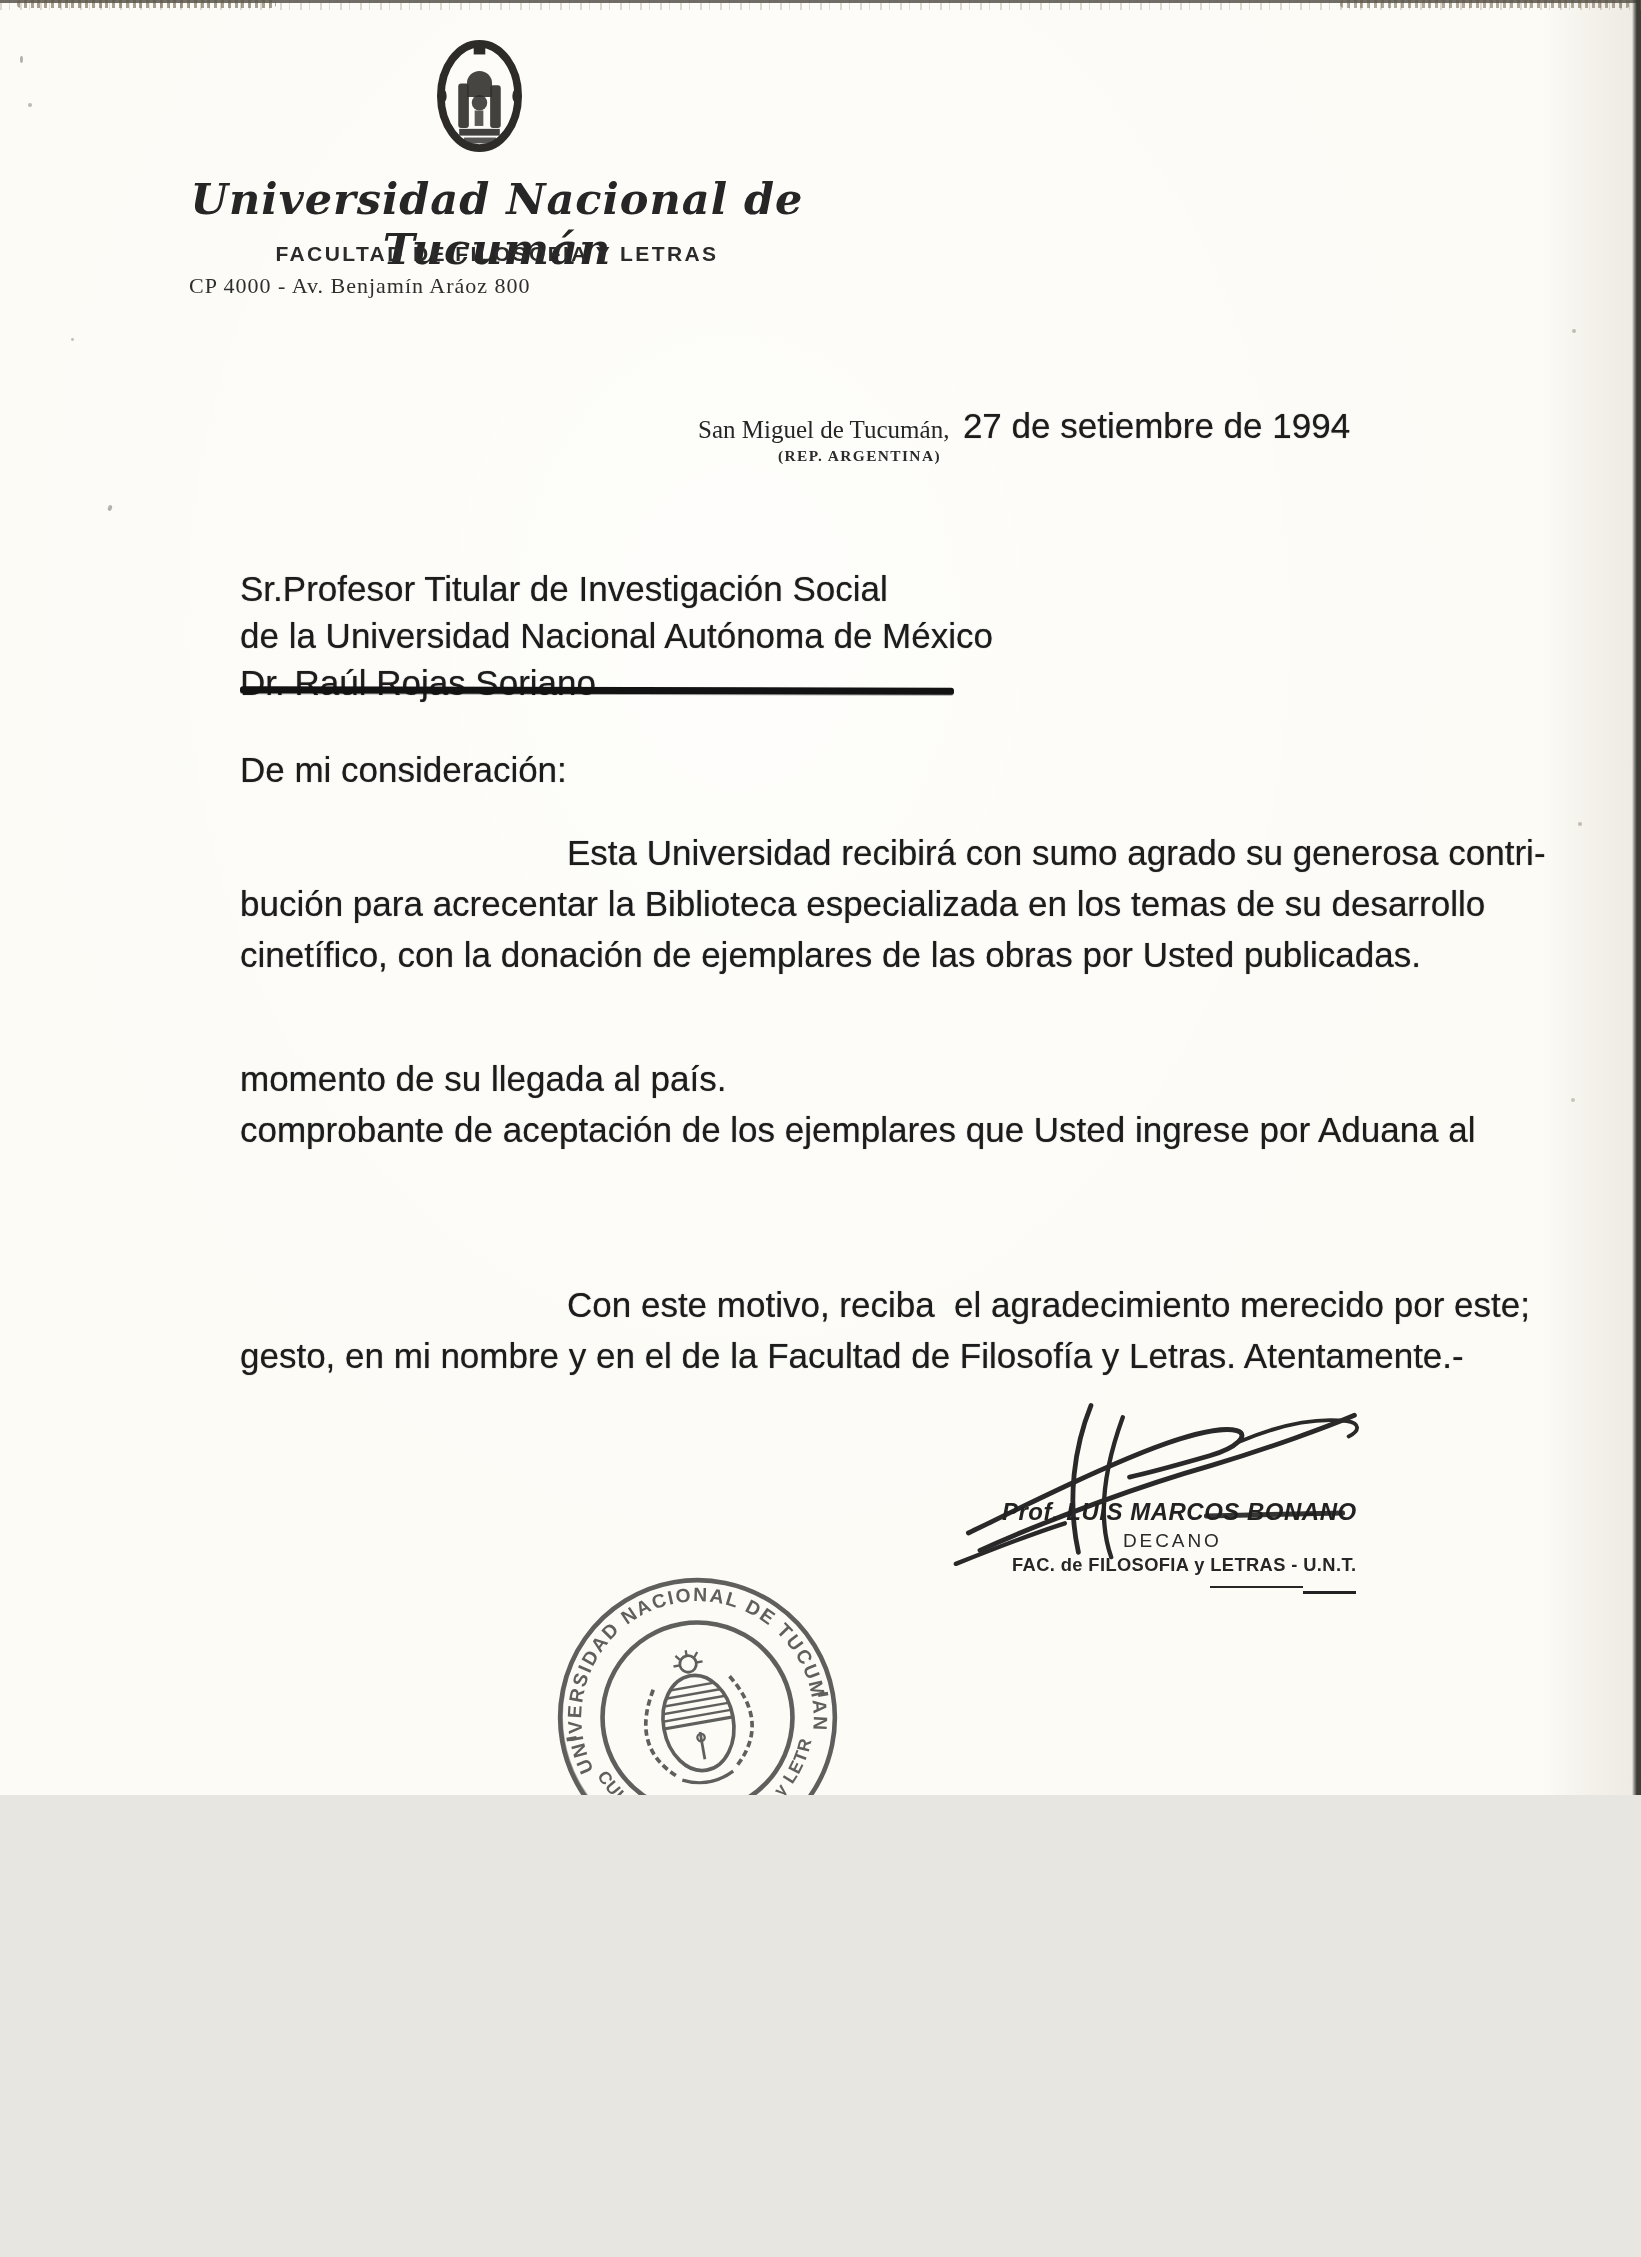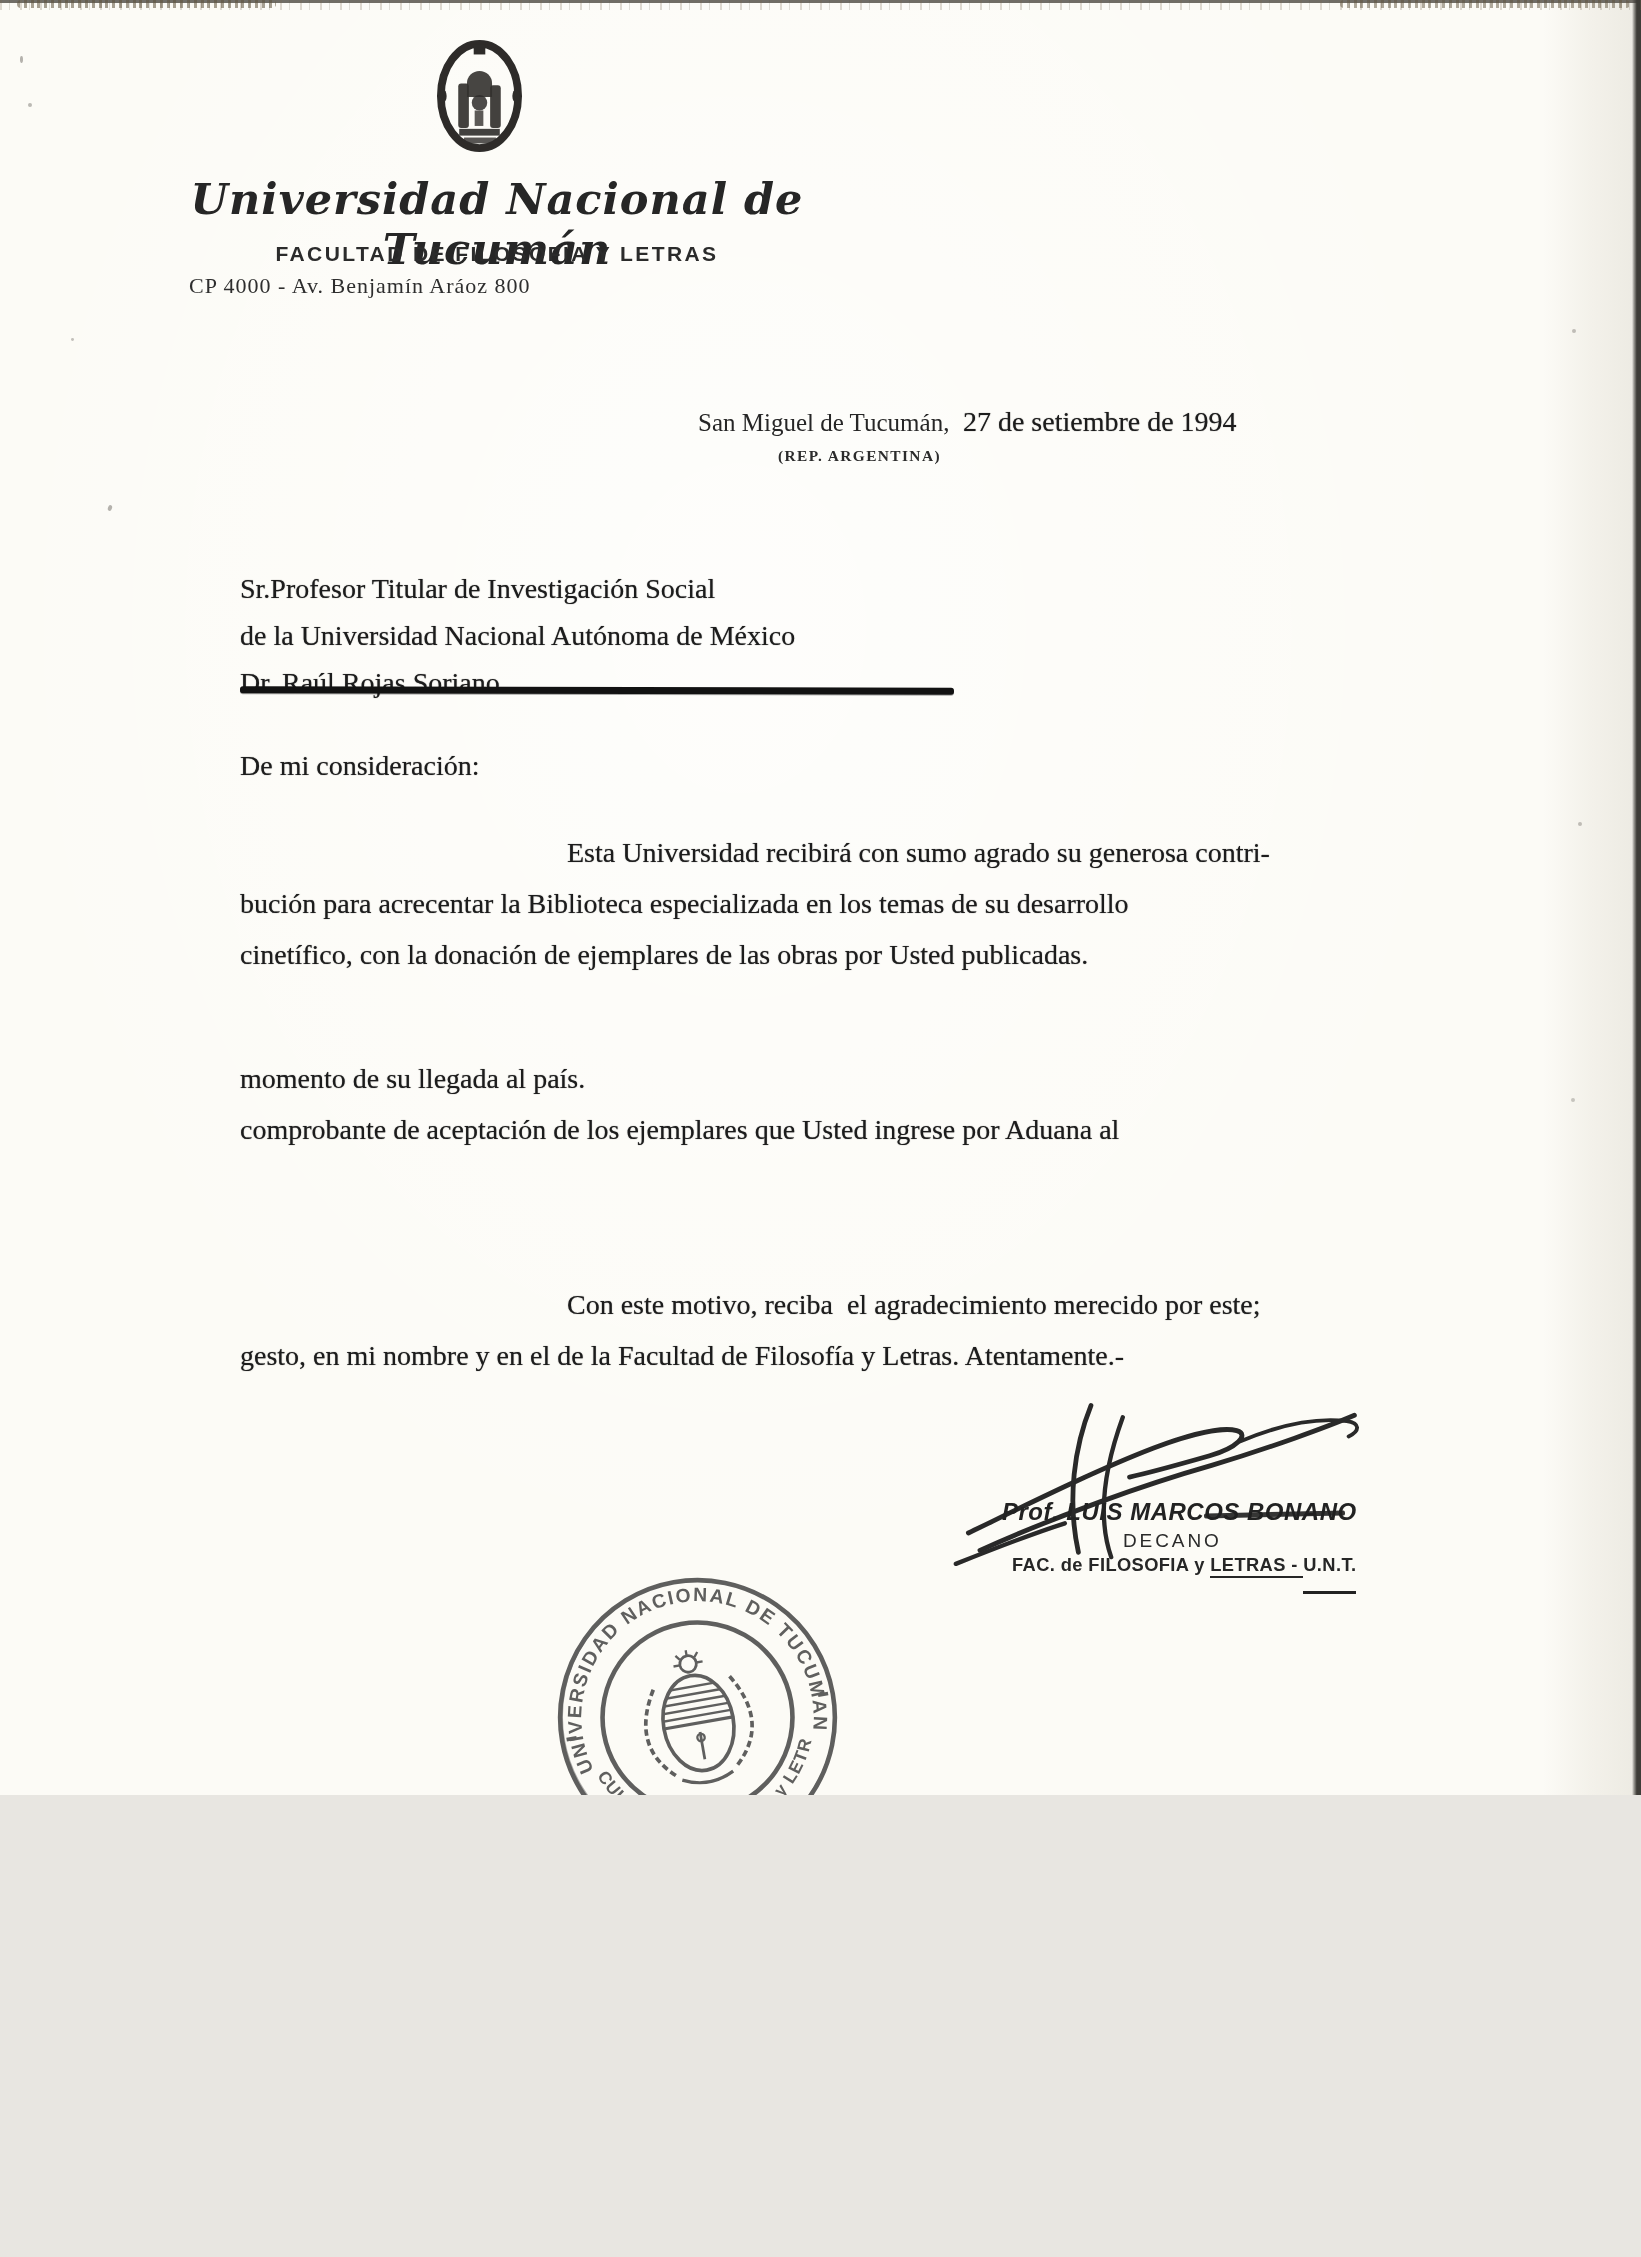--- a/index.html
+++ b/index.html
@@ -27,22 +27,22 @@
   
   .lh-title{left:183px;top:174px;width:628px;text-align:center;
     font-family:"DejaVu Serif",serif;font-style:italic;font-weight:bold;
     font-size:43px;letter-spacing:1px;color:#262626;}
   .lh-faculty{left:183px;top:242px;width:628px;text-align:center;
     font-family:"Liberation Sans",sans-serif;font-weight:bold;
     font-size:21px;letter-spacing:2.4px;color:#2b2b2b;}
   .lh-address{left:189px;top:273px;width:628px;text-align:left;
     font-family:"Liberation Serif",serif;font-size:22px;letter-spacing:1px;color:#2e2e2e;}
   
-  .mono{font-family:Liberation Serif, serif;
-    font-size:28px;color:#1c1c1c;white-space:pre;
+  .mono{font-family:Liberation Sans, sans-serif;
+    font-size:35px;color:#1c1c1c;white-space:pre;
     text-shadow:0 0 1px rgba(25,25,25,.65);}
   .serifline{font-family:"Liberation Serif",serif;font-size:25px;color:#262626;margin-top:28px;}
   .dateline{left:698px;top:406px;white-space:pre;}
   .country{left:778px;top:447px;font-family:"Liberation Serif",serif;
     font-weight:bold;font-size:15.4px;letter-spacing:1.4px;color:#2c2c2c;}
   .recipient{left:240px;top:565px;}
   .recipient .mono-line{line-height:47px;}
   .mono-line{white-space:pre;}
   .addr-underline{left:240px;top:687px;width:714px;height:6.8px;background:#121212;
     border-radius:2.9px;transform:rotate(.12deg);
@@ -55,21 +55,21 @@
   
   .sig-svg{left:951px;top:1388px;}
   .sig-name{left:1002px;top:1498px;font-family:"Liberation Sans",sans-serif;
     font-weight:bold;font-style:italic;font-size:24px;letter-spacing:0.5px;color:#222;}
   .name-strike{left:1204px;top:1512px;width:141px;height:4.8px;background:#1f1f1f;
     transform:rotate(-1.2deg);opacity:.9;border-radius:1.9px;}
   .sig-decano{left:1123px;top:1530px;font-family:"Liberation Sans",sans-serif;
     font-weight:normal;font-size:19px;letter-spacing:2.9px;color:#2a2a2a;}
   .sig-org{left:1012px;top:1554px;font-family:"Liberation Sans",sans-serif;
     font-weight:bold;font-size:18.3px;letter-spacing:0.4px;color:#262626;white-space:pre;}
-  .u1{border-bottom:2.9px solid #262626;padding-bottom:1px;}
+  .u1{border-bottom:2.9px solid #262626;padding-bottom:11px;}
   .u2{border-bottom:3.9px solid #222;padding-bottom:16px;}
   .seal-svg{left:550px;top:1570px;}
 </style>
 </head>
 <body>
 
 <div class="page">
 
   <div class="abs edge-top"></div>
   <div class="abs edge-right"></div>

